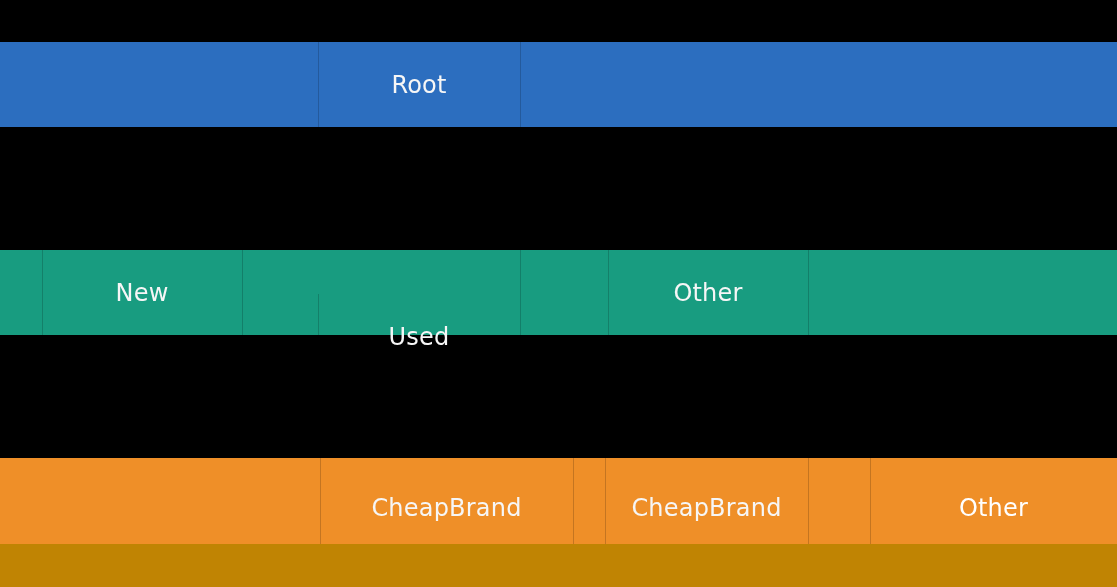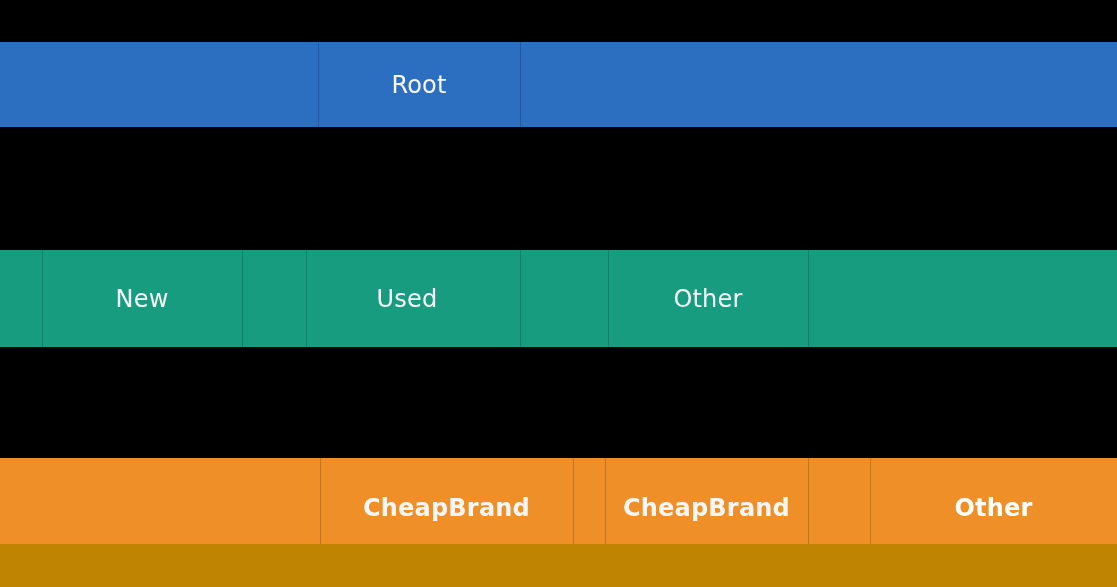--- a/index.html
+++ b/index.html
@@ -65,37 +65,37 @@
 <div id="chart-root">
 
   <div class="level-band lvl-root" style="top:42px;height:85px;">
     <div class="node" style="left:0px;width:318px;"></div>
     <div class="node sep-left tint-dark" style="left:318px;width:202px;">
       <span class="node-label">Root</span>
     </div>
     <div class="node sep-left" style="left:520px;width:597px;"></div>
   </div>
 
-  <div class="level-band lvl-cat" style="top:250px;height:97px;">
+  <div class="level-band lvl-cat" style="top:250px;height:85px;">
     <div class="node" style="left:0px;width:42px;"></div>
     <div class="node sep-left tint-dark" style="left:42px;width:200px;">
       <span class="node-label">New</span>
     </div>
     <div class="node sep-left" style="left:242px;width:76px;"></div>
-    <div class="node sep-left tint-dark" style="left:306px;width:202px;">
+    <div class="node sep-left tint-dark" style="left:318px;width:202px;margin-top:44px;">
       <span class="node-label">Used</span>
     </div>
     <div class="node sep-left" style="left:520px;width:88px;"></div>
     <div class="node sep-left tint-dark" style="left:608px;width:200px;">
       <span class="node-label">Other</span>
     </div>
     <div class="node sep-left" style="left:808px;width:309px;"></div>
   </div>
 
-  <div class="level-band lvl-brand" style="top:458px;height:99px;font-weight:bold;">
+  <div class="level-band lvl-brand" style="top:458px;height:99px;">
     <div class="node" style="left:0px;width:320px;"></div>
     <div class="node sep-left tint-dark" style="left:320px;width:253px;">
       <span class="node-label">CheapBrand</span>
     </div>
     <div class="node sep-left" style="left:573px;width:32px;"></div>
     <div class="node sep-left tint-dark" style="left:605px;width:203px;">
       <span class="node-label">CheapBrand</span>
     </div>
     <div class="node sep-left" style="left:808px;width:62px;"></div>
     <div class="node sep-left" style="left:870px;width:247px;">

